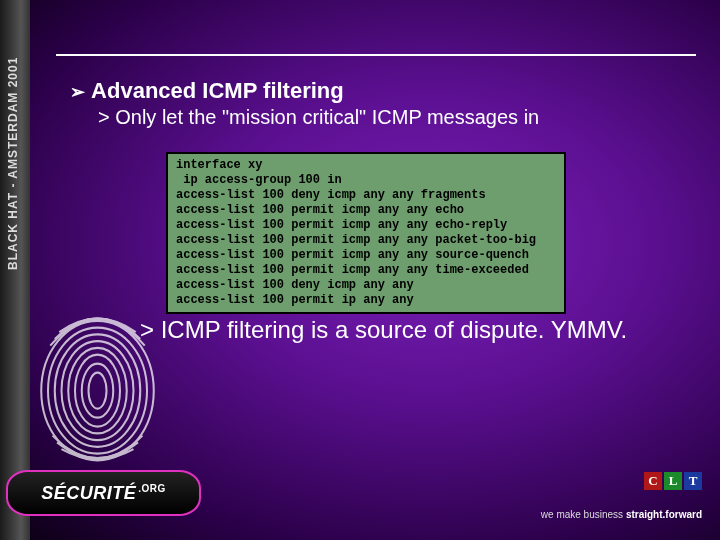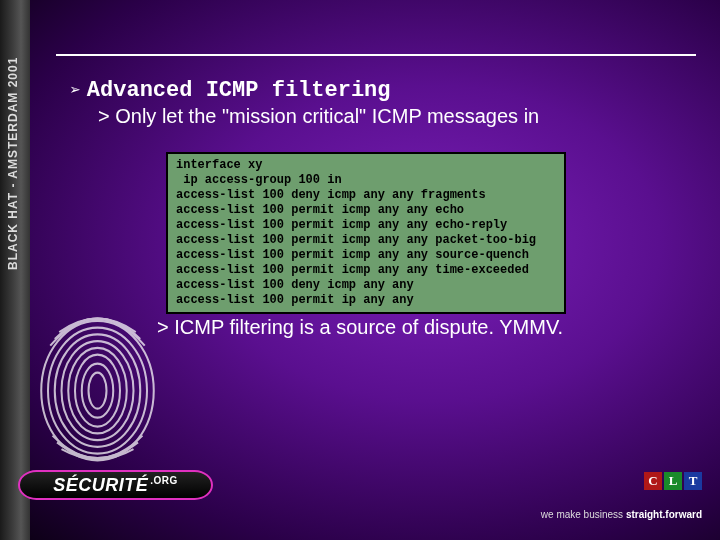--- a/index.html
+++ b/index.html
@@ -58,21 +58,21 @@
     display: inline-block;
     font-size: 18px;
     font-weight: bold;
     margin-right: 6px;
     vertical-align: middle;
   }
   .h1 {
     font-size: 22px;
     font-weight: 900;
     color: #fff;
-    font-family: Liberation Mono, monospace;
+    font-family: Liberation Sans, sans-serif;
   }
   .sub {
     margin-left: 28px;
     margin-top: 2px;
     font-size: 20px;
     font-family: Verdana, sans-serif;
   }
   .sub .gt { font-weight: normal; }
   .codebox {
     position: absolute;
@@ -84,41 +84,41 @@
     padding: 4px 24px 4px 8px;
     font-family: "Courier New", monospace;
     font-size: 12px;
     font-weight: bold;
     color: #000;
     line-height: 1.25;
     white-space: pre;
   }
   .note {
     position: absolute;
-    left: 157px;
+    left: 140px;
     top: 316px;
-    font-size: 20px;
+    font-size: 24px;
     font-family: Verdana, sans-serif;
     color: #fff;
   }
   .fingerprint {
     position: absolute;
     left: 30px;
     top: 300px;
     width: 135px;
     height: 170px;
     opacity: 0.85;
   }
   .fingerprint svg { width: 100%; height: 100%; }
   .logo-securite {
     position: absolute;
-    left: 18px;
+    left: 6px;
     top: 470px;
     width: 195px;
-    height: 30px;
+    height: 46px;
   }
   .logo-securite .bubble {
     position: relative;
     width: 100%; height: 100%;
     border: 2px solid #e030c0;
     border-radius: 22px / 18px;
     background: linear-gradient(#222,#000);
     display: flex;
     align-items: center;
     justify-content: center;

